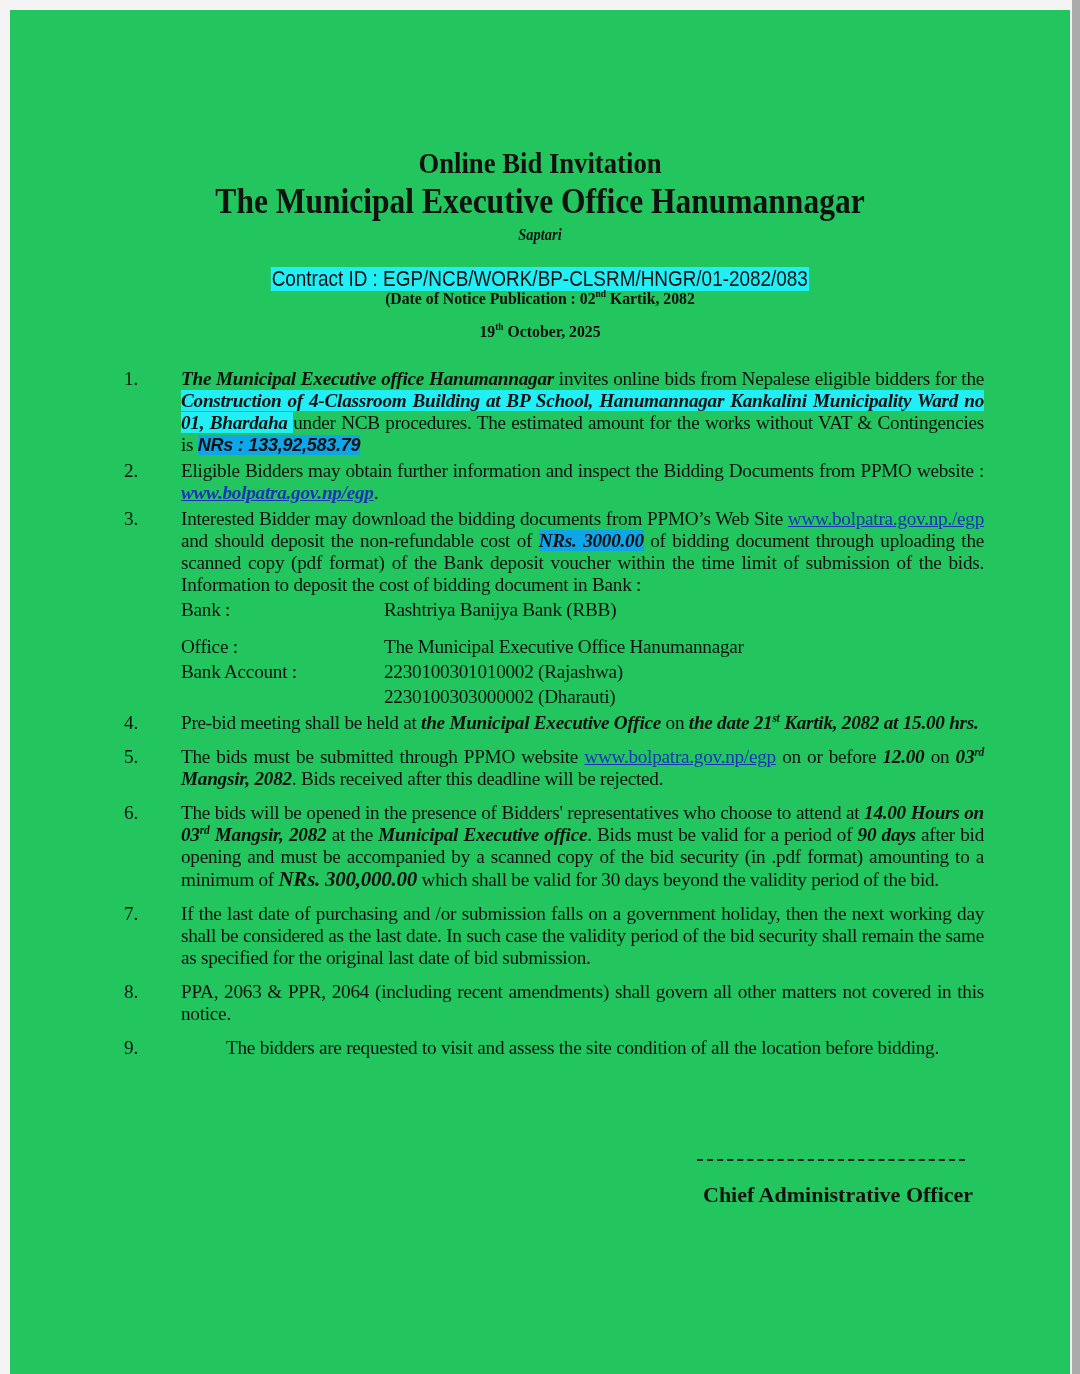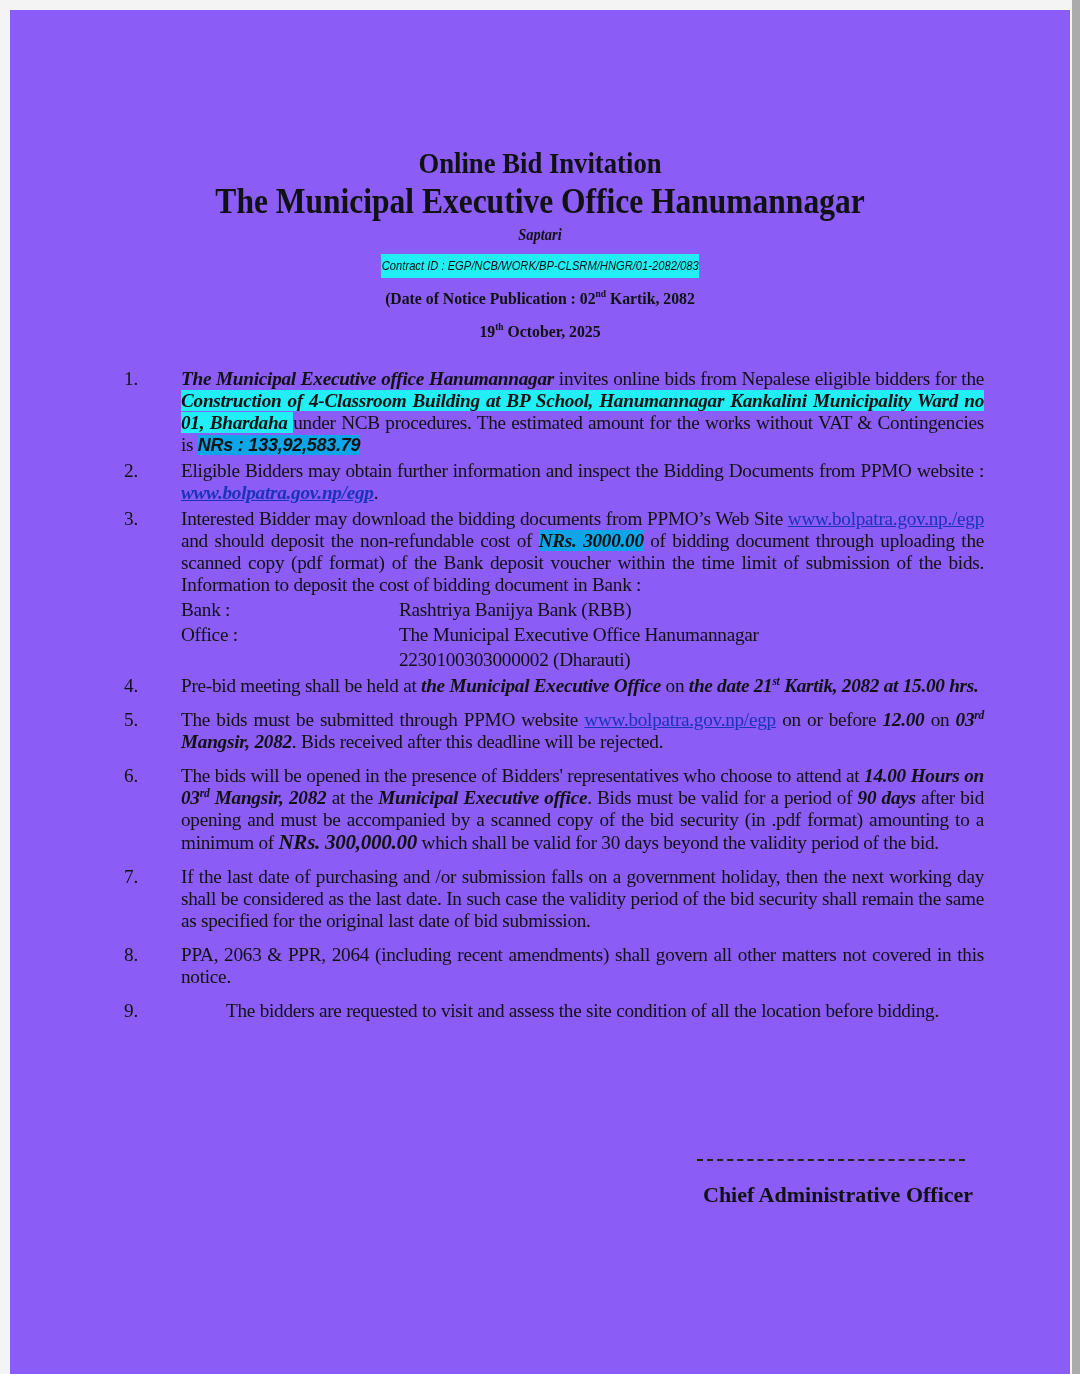--- a/index.html
+++ b/index.html
@@ -4,47 +4,47 @@
 <style>
   html, body { margin: 0; padding: 0; }
   body {
     width: 1080px; height: 1374px; overflow: hidden;
     background: #f4f4f4; position: relative;
     font-family: "Liberation Serif", "DejaVu Serif", serif;
     color: #111;
   }
   .page {
     position: absolute; left: 10px; top: 10px; width: 1060px; height: 1364px;
-    background: #8b5cf6;
+    background: #22c55e;
   }
   .scrollbar {
     position: absolute; right: 0; top: 0; width: 8px; height: 1374px;
     background: #ababab;
   }
   .header { position: absolute; left: 0; width: 1060px; text-align: center; }
   .title1 { top: 136px; font-size: 29px; font-weight: bold; line-height: 34px; transform: scaleX(0.92); }
   .title2 { top: 172px; font-size: 35px; font-weight: bold; line-height: 40px; transform: scaleX(0.9); }
   .district { top: 215px; font-size: 17px; font-style: italic; font-weight: bold; transform: scaleX(0.85); }
-  .contract { top: 244px; font-family: "Liberation Sans", "DejaVu Sans", sans-serif; font-size: 13px; font-style: italic; }
+  .contract { top: 256px; font-family: "Liberation Sans", "DejaVu Sans", sans-serif; font-size: 22px; }
   .contract span { background: #22eef5; padding: 0 1px; display: inline-block; transform: scaleX(0.86); line-height: 24px; }
   .pubdate { top: 278px; font-size: 17.5px; font-weight: bold; transform: scaleX(0.9); }
   .engdate { top: 311px; font-size: 17.5px; font-weight: bold; transform: scaleX(0.9); }
   sup { font-size: 0.6em; line-height: 0; }
 
   .list { position: absolute; left: 124px; top: 368px; width: 860px; font-size: 19.2px; line-height: 22px; }
   .item { position: relative; display: flex; }
   .num { position: absolute; left: 0; width: 40px; }
   .body { margin-left: 57px; width: 803px; text-align: justify; letter-spacing: -0.25px; }
   .bi { font-weight: bold; font-style: italic; }
   .b { font-weight: normal; }
   .hl-cyan { background: #22eef5; }
   .hl-yellow { background: #0ea5e9; }
   .calibri { font-family: "Liberation Sans", "DejaVu Sans", sans-serif; font-size: 18px; }
   a.link { color: #1a33b8; text-decoration: underline; }
-  .bank-row { display: flex; gap: 15px; }
+  .bank-row { display: flex; }
   .bank-label { width: 203px; }
   .gap-s { height: 4px; }
   .gap-m { height: 12px; }
 
   .sig-line {
     position: absolute; left: 697px; top: 1159px; width: 268px;
     border-top: 2px dashed #222; height: 0;
   }
   .sig-title { position: absolute; left: 703px; top: 1182px; font-size: 22px; font-weight: bold; }
 </style>
@@ -76,23 +76,27 @@
 
   <div class="item">
     <span class="num">3.</span>
     <div class="body">
       <div><span>Interested Bidder may download the bidding documents from PPMO’s Web Site </span><a class="link">www.bolpatra.gov.np./egp</a><span> and should deposit the non-refundable cost of </span><span class="bi hl-yellow">NRs. 3000.00</span><span> of bidding document through uploading the scanned copy (pdf format) of the Bank deposit voucher within the time limit of submission of the bids. Information to deposit the cost of bidding document in Bank :</span></div>
       <div style="margin-top:3px">
         <div class="bank-row">
             <span class="bank-label">Bank :</span>
             <span>Rashtriya Banijya Bank (RBB)</span>
           </div>
-        <div class="bank-row" style="margin-top:3px">
+        <div class="bank-row" style="margin-top:15px">
             <span class="bank-label">Office :</span>
             <span>The Municipal Executive Office Hanumannagar</span>
+          </div>
+        <div class="bank-row" style="margin-top:3px">
+            <span class="bank-label">Bank Account :</span>
+            <span>2230100301010002 (Rajashwa)</span>
           </div>
         <div class="bank-row" style="margin-top:3px">
             <span class="bank-label"></span>
             <span>2230100303000002 (Dharauti)</span>
           </div>
       </div>
     </div>
   </div>
   <div class="gap-s"></div>
 

